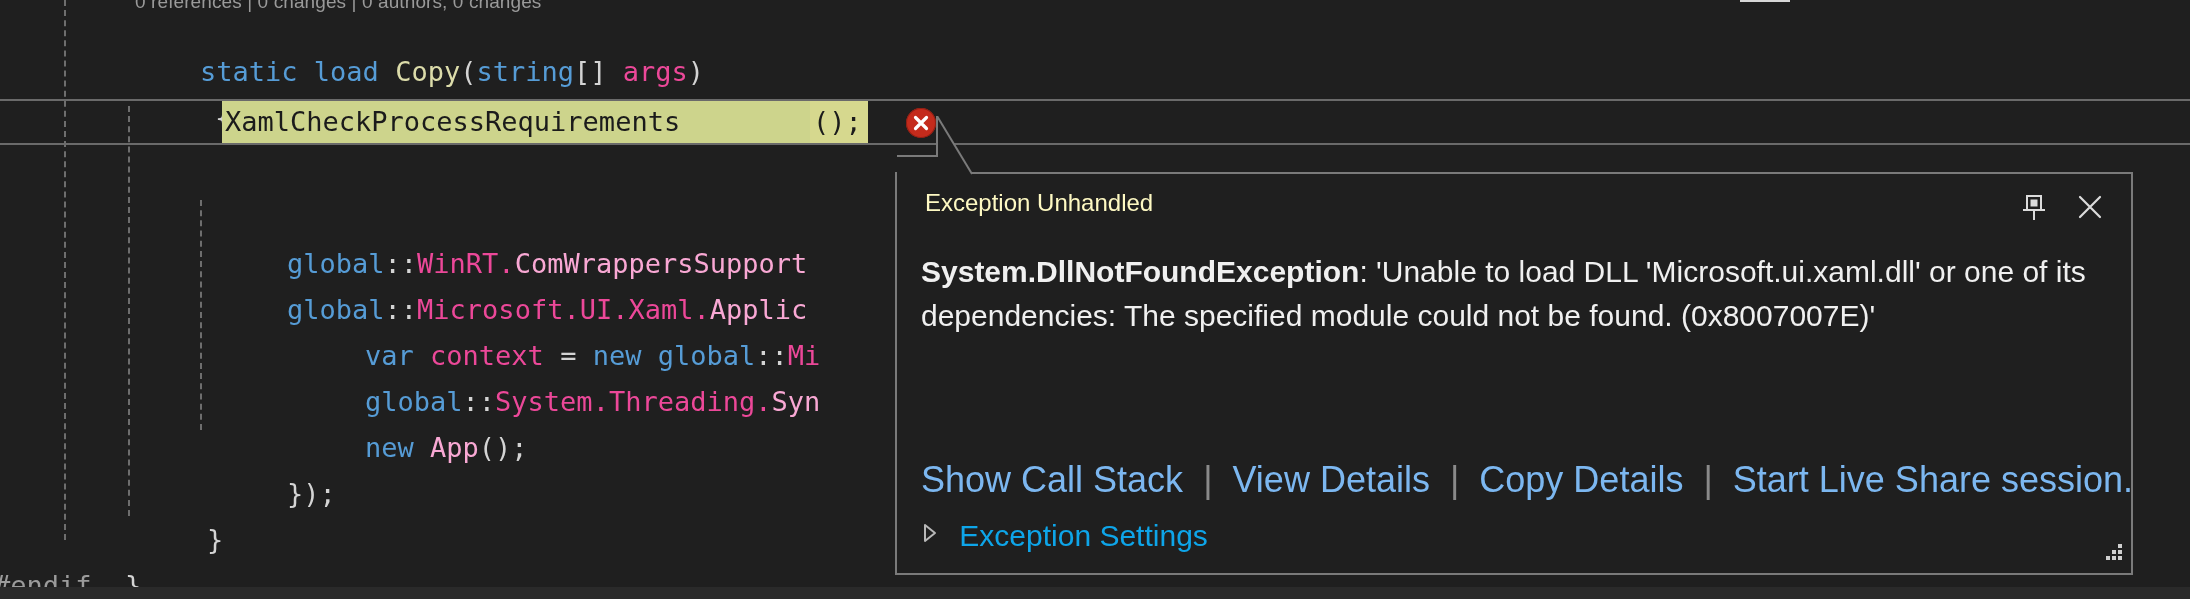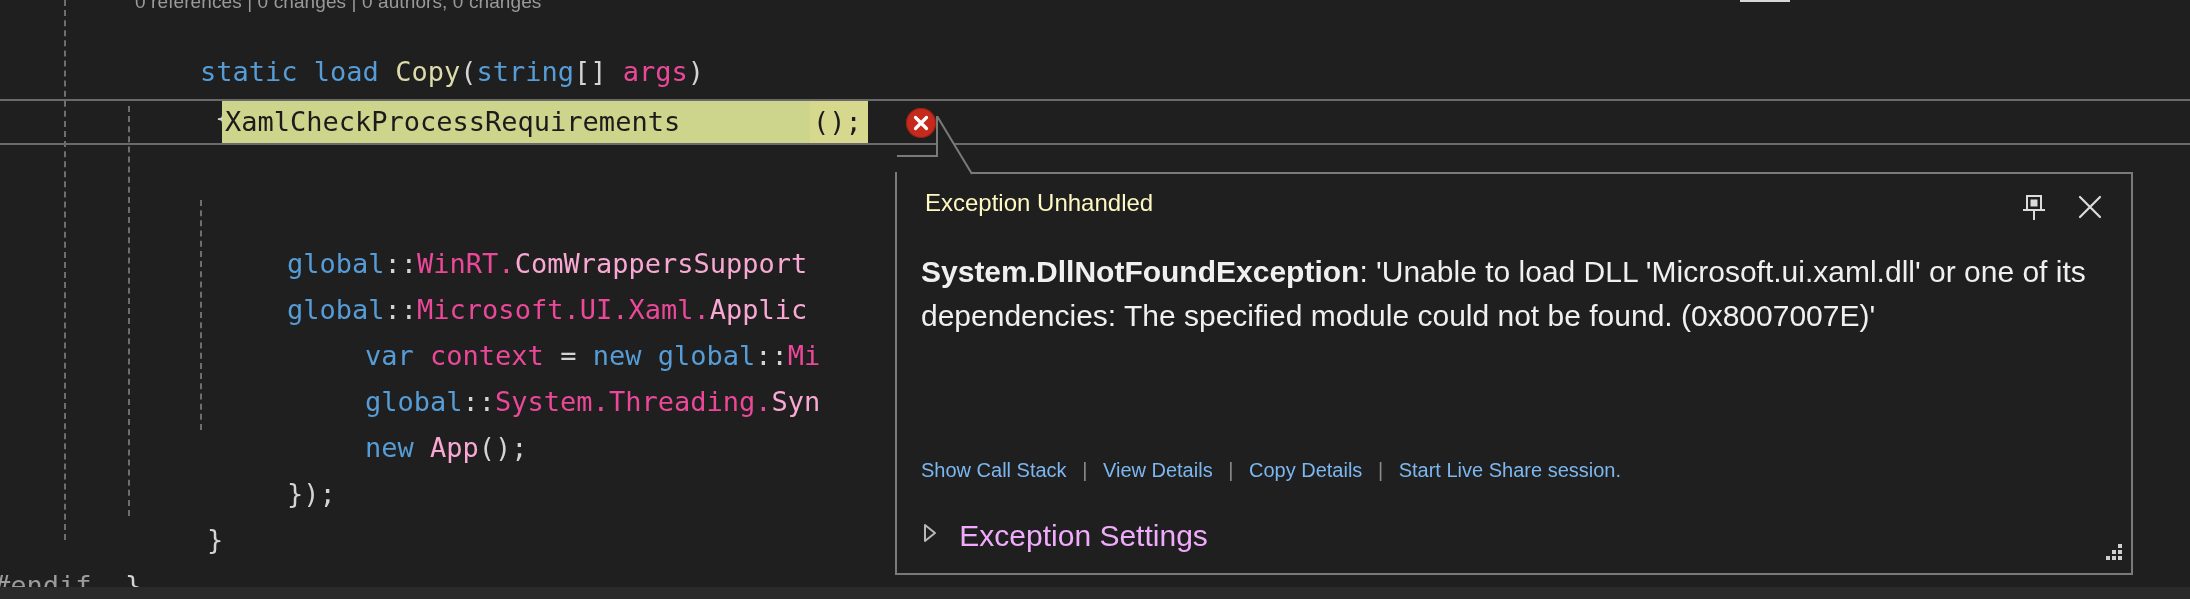--- a/index.html
+++ b/index.html
@@ -155,40 +155,40 @@
     font-size: 30px;
     line-height: 44px;
     color: #f0f0f0;
   }
   .popup-message .exname { font-weight: bold; }
 
   .popup-links {
     position: absolute;
     left: 24px;
     top: 285px;
-    font-size: 20px;
+    font-size: 36px;
     color: #7cb7f0;
     white-space: nowrap;
   }
   .popup-links a {
     color: #7cb7f0;
     text-decoration: none;
     cursor: pointer;
   }
   .link-sep {
     color: #8a8a8a;
     padding: 0 10px;
   }
 
   .popup-settings {
     position: absolute;
     left: 24px;
     top: 343px;
     font-size: 30px;
-    color: #f0abfc;
+    color: #0ea5e9;
     white-space: nowrap;
     cursor: pointer;
   }
   .expander-tri {
     display: inline-block;
     vertical-align: 2px;
     margin-right: 12px;
   }
 
   .resize-grip {

